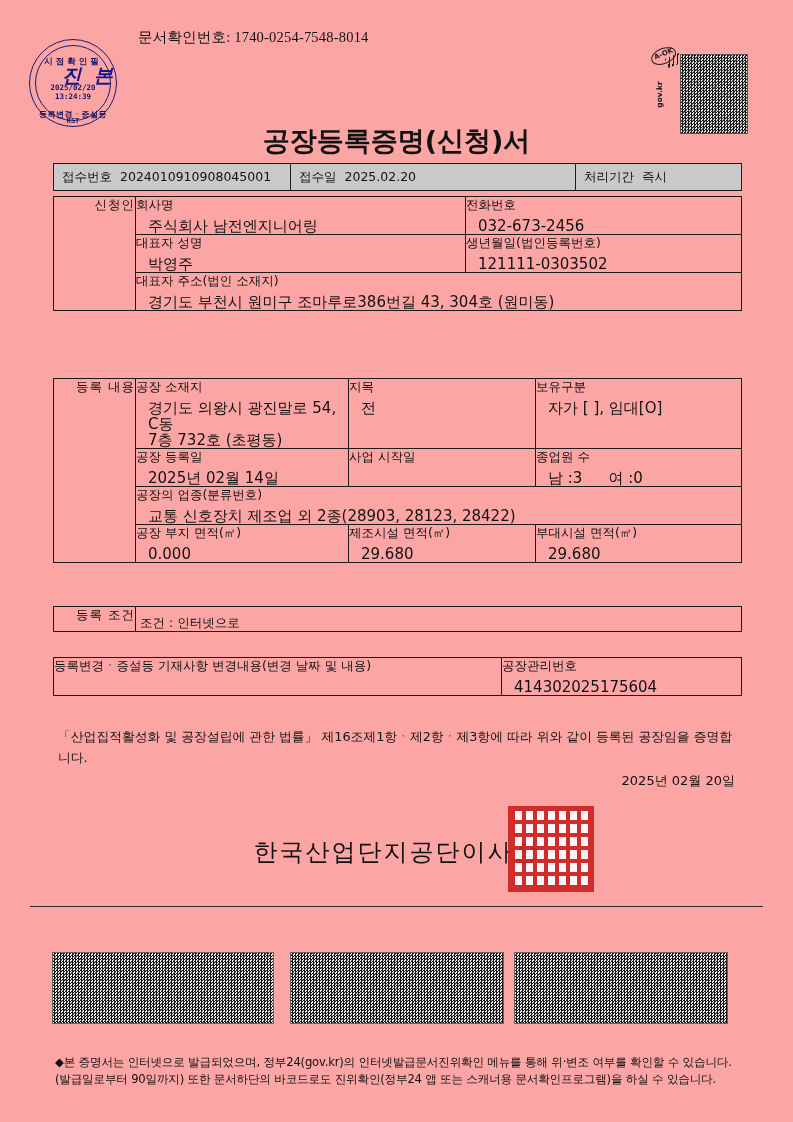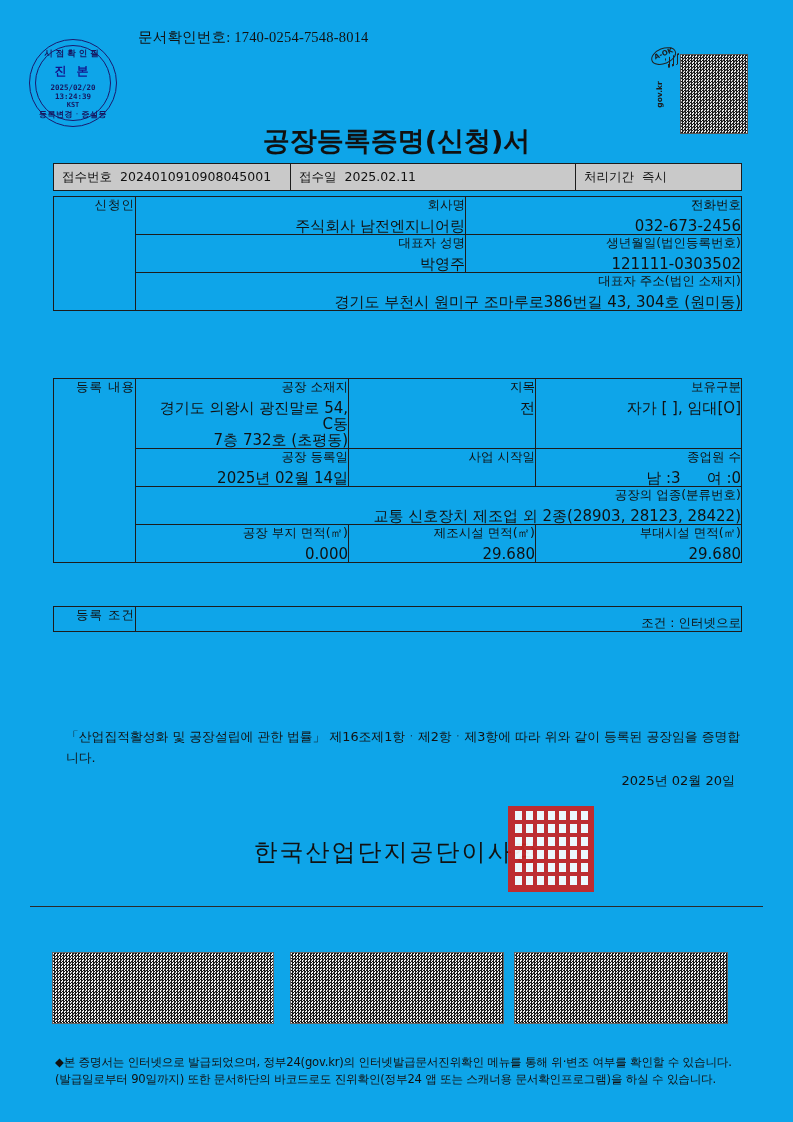--- a/index.html
+++ b/index.html
@@ -10,21 +10,21 @@
   }
   body {
     font-family: "DejaVu Sans", "Liberation Sans", sans-serif;
     color: #111111;
   }
   #page {
     position: relative;
     width: 793px;
     height: 1122px;
     margin: 0 auto;
-    background: #0ea5e9;
+    background: #fca5a5;
     overflow: hidden;
   }
 
   
   .doc-number {
     position: absolute;
     left: 138px;
     top: 28px;
     font-family: "Liberation Serif", "DejaVu Serif", serif;
     font-size: 14.5px;
@@ -52,45 +52,46 @@
   .ts-seal .arc-top, .ts-seal .arc-bot {
     position: absolute;
     left: 0; width: 92px;
     text-align: center;
     font-size: 8.5px;
     color: #16165f;
     font-weight: bold;
     letter-spacing: 3px;
     transform-origin: 50% 50%;
   }
-  .ts-seal .arc-top { top: 11px; }
+  .ts-seal .arc-top { top: 19px; }
   .ts-seal .arc-bot { bottom: 9px; font-size: 8px; letter-spacing: .5px; }
   .ts-seal .seal-main {
     position: absolute;
-    left: 0; top: 26px; width: 92px;
+    left: 16px; top: 26px; width: 92px;
     text-align: center;
-    font-size: 12px;
+    font-size: 19px;
     font-weight: bold;
     color: #14148c;
     letter-spacing: 3px;
+    font-style: italic;
   }
   .ts-seal .seal-date,
   .ts-seal .seal-time,
   .ts-seal .seal-tz {
     position: absolute;
     left: 0; width: 92px;
     text-align: center;
     font-family: "DejaVu Sans Mono", "Liberation Mono", monospace;
     font-size: 7.5px;
     color: #16165f;
     font-weight: bold;
   }
   .ts-seal .seal-date { top: 46px; }
   .ts-seal .seal-time { top: 55px; }
-  .ts-seal .seal-tz   { top: 64px; font-size: 7px; }
+  .ts-seal .seal-tz   { top: 80px; font-size: 7px; }
 
   
   .gov24-block {
     position: absolute;
     left: 652px;
     top: 42px;
     width: 100px;
     height: 92px;
   }
   .gov24-label {
@@ -167,21 +168,21 @@
     width: 688px;
     border-collapse: collapse;
     table-layout: fixed;
   }
   .tbl td {
     border: 0.9px solid #1c1c1c;
     padding: 0;
     vertical-align: top;
     font-size: 12.5px;
   }
-  .cellpad { padding: 4px 8px 6px 8px; text-align: right; }
+  .cellpad { padding: 4px 8px 6px 8px; }
   .lbl {
     display: block;
     font-size: 12.5px;
     line-height: 16px;
     white-space: nowrap;
   }
   .val {
     display: block;
     font-size: 15px;
     line-height: 16px;
@@ -214,21 +215,21 @@
   #receipt-table .rc .v { font-size: 12.5px; }
 
   #applicant-table { top: 196px; }
   #register-table  { top: 378px; }
   #cond-table      { top: 606px; }
   #change-table    { top: 657px; }
 
   
   .statement {
     position: absolute;
-    left: 66px;
+    left: 58px;
     top: 726px;
     width: 680px;
     font-size: 12.8px;
     line-height: 21px;
   }
   .issue-date {
     position: absolute;
     right: 58px;
     top: 772px;
     font-size: 13px;
@@ -338,21 +339,21 @@
       </colgroup>
     <tbody>
       <tr>
         <td>
           <div class="rc">
             <span class="k">접수번호</span><span class="v">2024010910908045001</span>
           </div>
         </td>
         <td>
           <div class="rc">
-            <span class="k">접수일</span><span class="v">2025.02.11</span>
+            <span class="k">접수일</span><span class="v">2025.02.20</span>
           </div>
         </td>
         <td>
           <div class="rc">
             <span class="k">처리기간</span><span class="v">즉시</span>
           </div>
         </td>
       </tr>
     </tbody>
   </table>
@@ -469,20 +470,38 @@
         <td class="rowlabel">
           <span>등록 조건</span>
         </td>
         <td class="cellpad" style="padding-top:8px">
           <span class="lbl" style="padding-left:4px">조건 : 인터넷으로</span>
         </td>
       </tr>
     </tbody>
   </table>
 
+  <table class="tbl" id="change-table">
+    <colgroup>
+        <col style="width:448px">
+        <col style="width:240px">
+      </colgroup>
+    <tbody>
+      <tr>
+        <td class="cellpad">
+          <span class="lbl">등록변경ㆍ증설등 기재사항 변경내용(변경 날짜 및 내용)</span>
+          <span class="val">&nbsp;</span>
+        </td>
+        <td class="cellpad">
+          <span class="lbl">공장관리번호</span>
+          <span class="val">414302025175604</span>
+        </td>
+      </tr>
+    </tbody>
+  </table>
 
   <div class="statement">「산업집적활성화 및 공장설립에 관한 법률」 제16조제1항ㆍ제2항ㆍ제3항에 따라 위와 같이 등록된 공장임을 증명합니다.</div>
 
   <div class="issue-date">2025년 02월 20일</div>
 
   <div class="issuer">한국산업단지공단이사장</div>
   <div class="red-seal"></div>
 
   <div class="hr-line" id="hr-above-barcode"></div>
 

